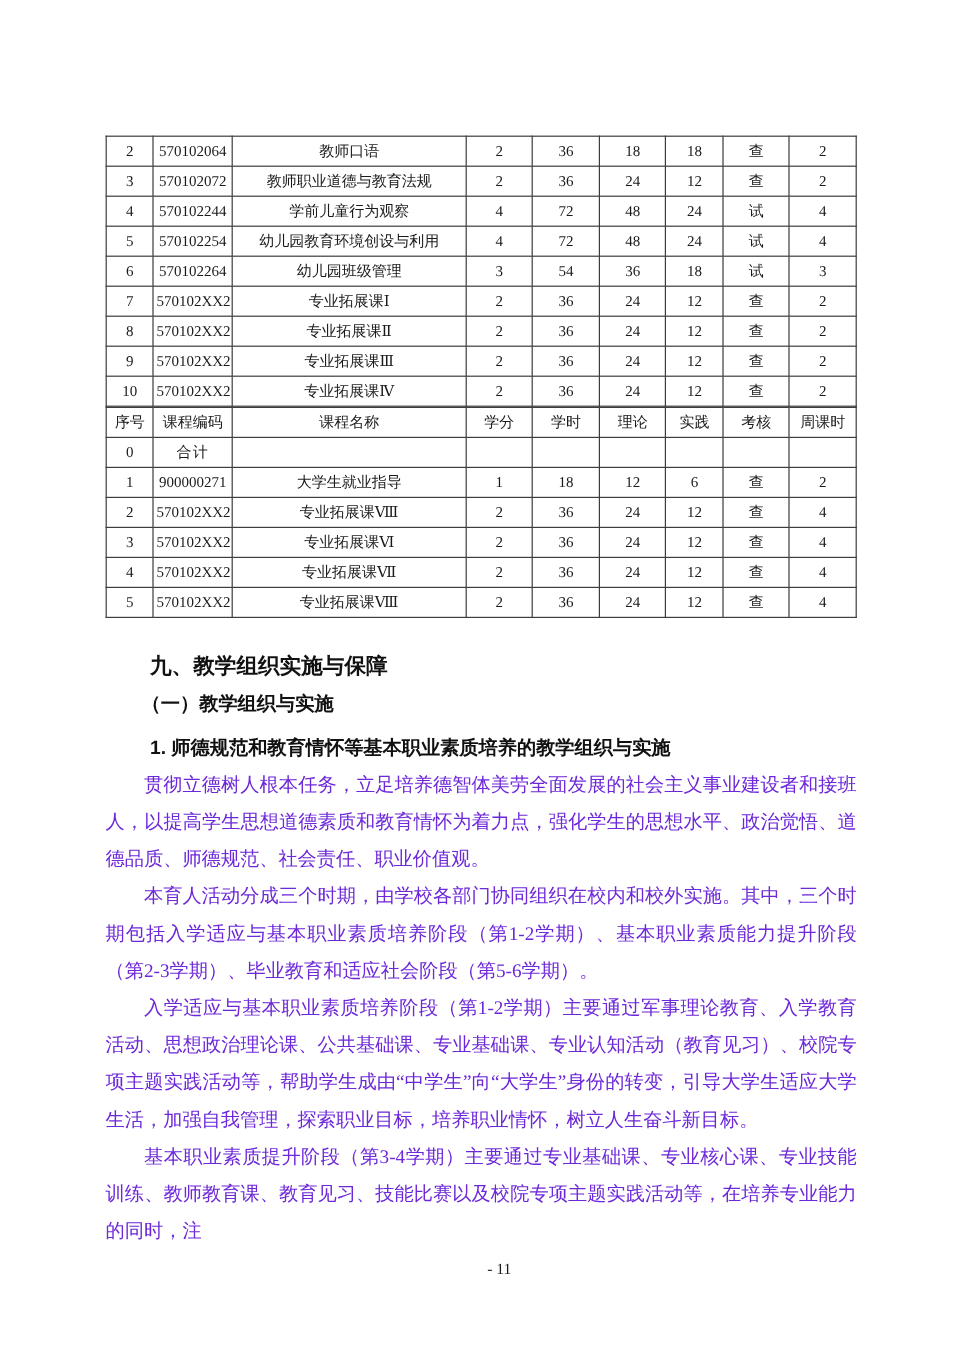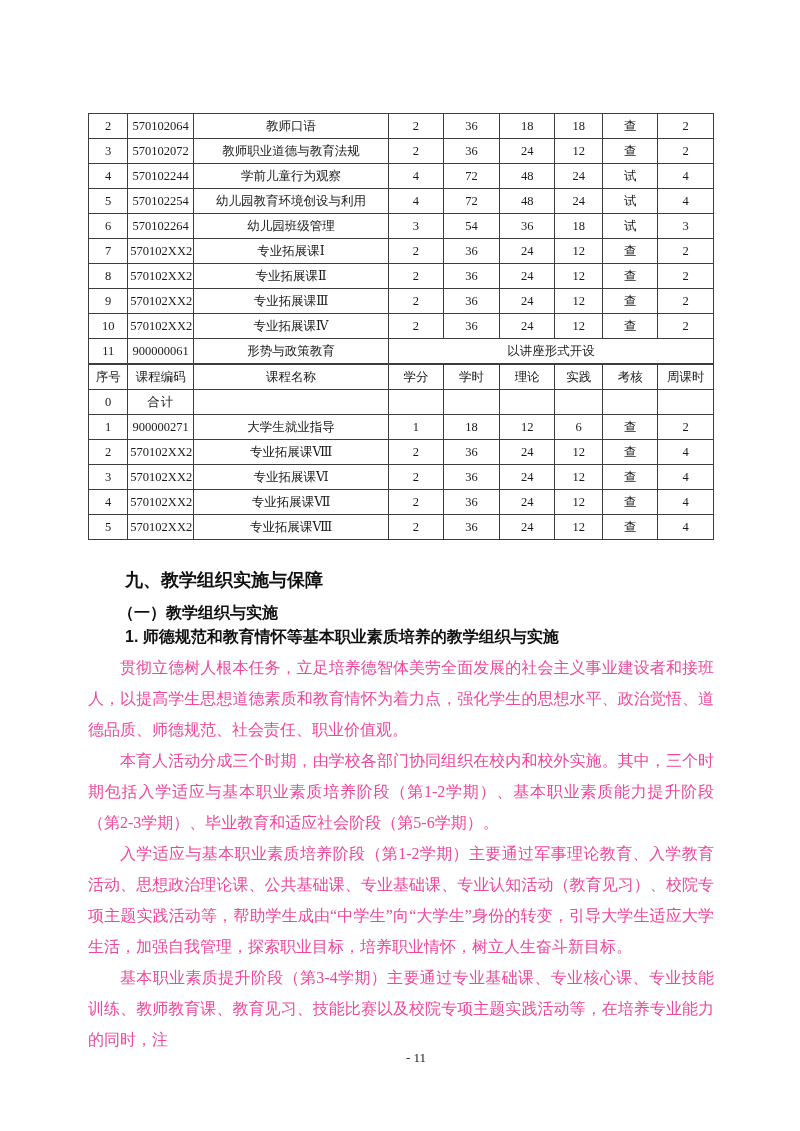--- a/index.html
+++ b/index.html
@@ -57,35 +57,35 @@
   .h2{
     margin-top:13px;
     padding-left:30px;
     font-family:"Liberation Sans","DejaVu Sans",sans-serif;
     font-weight:bold;
     font-size:16px;
     line-height:20px;
     color:#111;
   }
   .h3{
-    margin-top:4px;
+    margin-top:16px;
     padding-left:37px;
     font-family:"Liberation Sans","DejaVu Sans",sans-serif;
     font-weight:bold;
     font-size:16px;
     line-height:20px;
     color:#111;
   }
   .body-p{
     margin:0;
     font-size:16px;
     line-height:31px;
     text-align:justify;
     text-indent:2em;
-    color:#ec4899;
+    color:#6d28d9;
   }
   .body-p.first{margin-top:5px;}
   .footer{
     position:absolute;
     left:16px;top:1050px;
     width:100%;
     text-align:center;
     font-size:13px;
     color:#1a1a1a;
   }
@@ -200,26 +200,20 @@
           <tr>
             <td>10</td>
             <td>570102XX2</td>
             <td>专业拓展课Ⅳ</td>
             <td>2</td>
             <td>36</td>
             <td>24</td>
             <td>12</td>
             <td>查</td>
             <td>2</td>
-          </tr>
-          <tr>
-            <td>11</td>
-            <td>900000061</td>
-            <td>形势与政策教育</td>
-            <td colspan="6">以讲座形式开设</td>
           </tr>
         </tbody>
     </table>
 
 
     <table class="ctable">
       <colgroup>
         <col style="width:6.3%">
           <col style="width:10.5%">
           <col style="width:31.2%">

